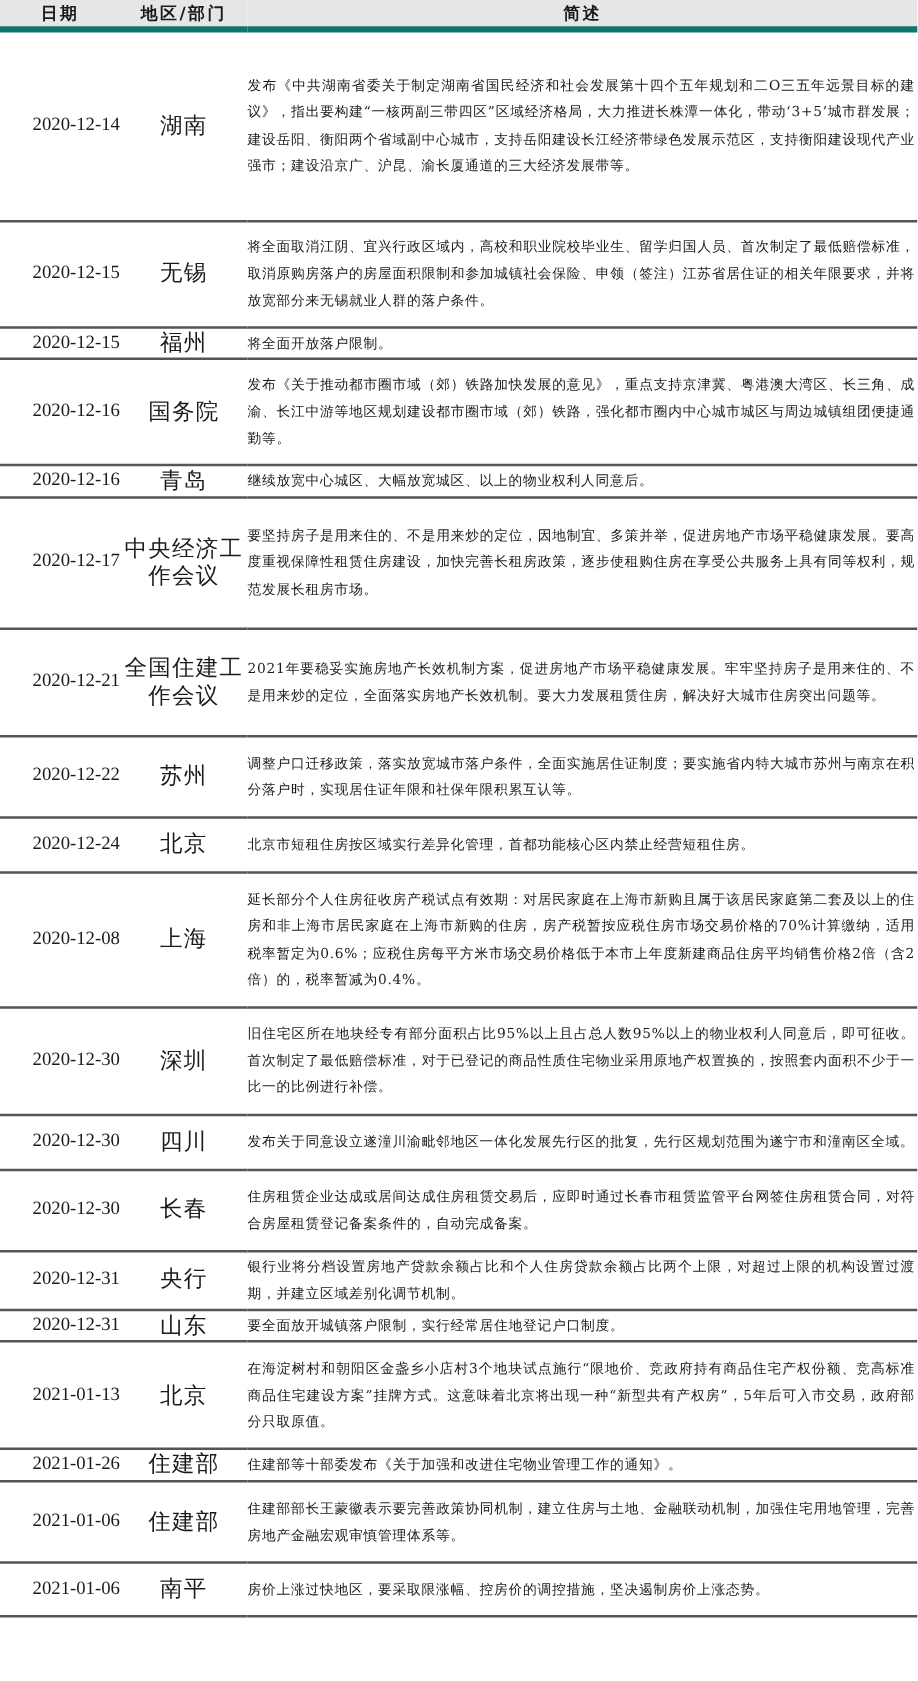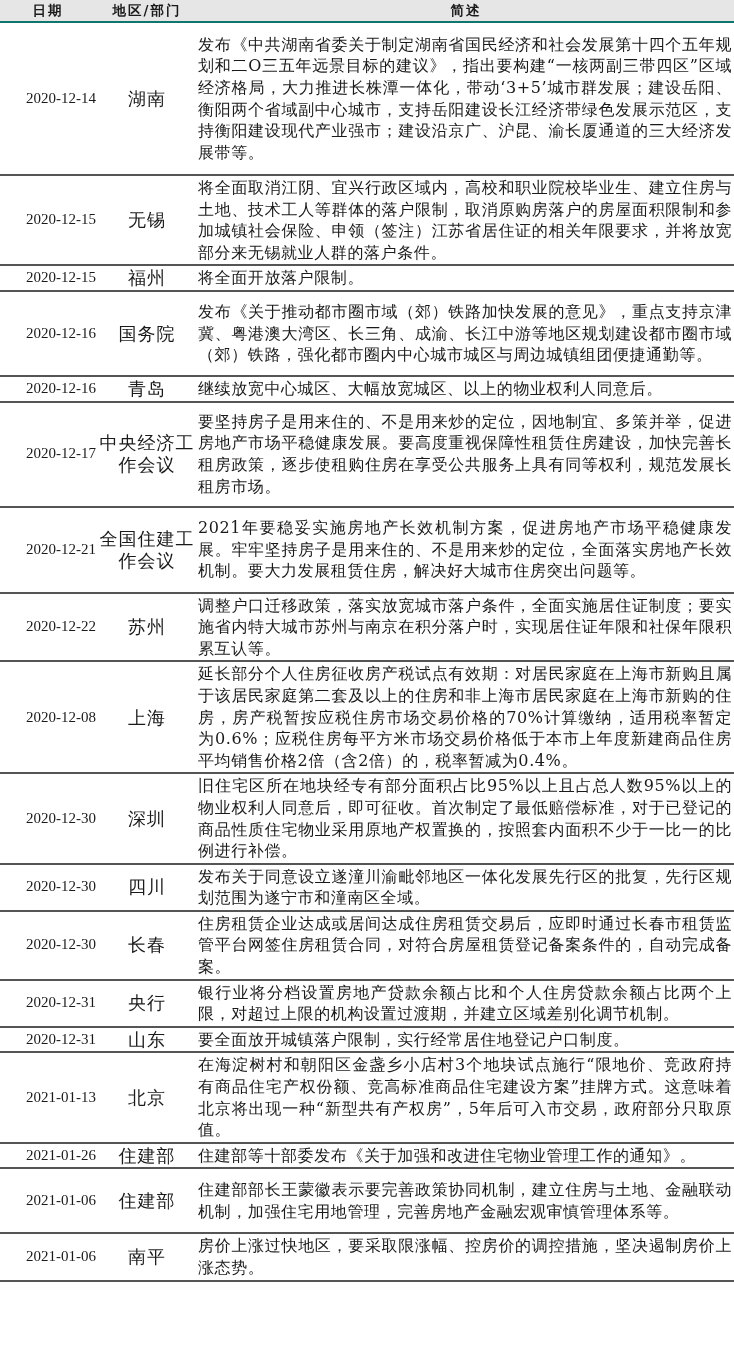--- a/index.html
+++ b/index.html
@@ -7,35 +7,35 @@
     table { border-collapse: collapse; width: 734px; table-layout: fixed; }
     col.c-date { width: 96px; }
     col.c-region { width: 102px; }
     col.c-desc { width: 536px; }
     thead th {
       background: #e6e6e6;
       height: 21px;
       font-size: 13.5px;
       font-weight: bold;
       letter-spacing: 2px;
-      border-bottom: 2px solid #0f766e;
+      border-bottom: 5px solid #0f766e;
       padding: 0;
       text-align: center;
       font-family: "DejaVu Sans", "Liberation Sans", sans-serif;
     }
     tbody td {
       border-bottom: 2px solid #555;
       padding: 1px 0 1px 0;
       vertical-align: middle;
       font-size: 18px;
       line-height: 21.6px;
     }
     td.date { text-align: right; font-family: "Liberation Serif", serif; font-size: 15px; }
     td.region { text-align: center; letter-spacing: 1px; }
-    td.desc { text-align: justify; padding-right: 2px; letter-spacing: 0.6px; font-size: 16px; }
+    td.desc { text-align: justify; padding-right: 2px; letter-spacing: 0.6px; font-size: 11px; }
   </style>
 </head>
 <body>
 
 <table>
   <colgroup>
       <col class="c-date">
       <col class="c-region">
       <col class="c-desc">
     </colgroup>
@@ -48,21 +48,21 @@
   </thead>
   <tbody id="tbody">
       <tr style="height: 153px;">
         <td class="date">2020-12-14</td>
         <td class="region">湖南</td>
         <td class="desc">发布《中共湖南省委关于制定湖南省国民经济和社会发展第十四个五年规划和二O三五年远景目标的建议》，指出要构建“一核两副三带四区”区域经济格局，大力推进长株潭一体化，带动‘3+5’城市群发展；建设岳阳、衡阳两个省域副中心城市，支持岳阳建设长江经济带绿色发展示范区，支持衡阳建设现代产业强市；建设沿京广、沪昆、渝长厦通道的三大经济发展带等。</td>
       </tr>
       <tr style="height: 85px;">
         <td class="date">2020-12-15</td>
         <td class="region">无锡</td>
-        <td class="desc">将全面取消江阴、宜兴行政区域内，高校和职业院校毕业生、建立住房与土地、技术工人等群体的落户限制，取消原购房落户的房屋面积限制和参加城镇社会保险、申领（签注）江苏省居住证的相关年限要求，并将放宽部分来无锡就业人群的落户条件。</td>
+        <td class="desc">将全面取消江阴、宜兴行政区域内，高校和职业院校毕业生、留学归国人员、首次制定了最低赔偿标准，取消原购房落户的房屋面积限制和参加城镇社会保险、申领（签注）江苏省居住证的相关年限要求，并将放宽部分来无锡就业人群的落户条件。</td>
       </tr>
       <tr style="height: 21px;">
         <td class="date">2020-12-15</td>
         <td class="region">福州</td>
         <td class="desc">将全面开放落户限制。</td>
       </tr>
       <tr style="height: 85px;">
         <td class="date">2020-12-16</td>
         <td class="region">国务院</td>
         <td class="desc">发布《关于推动都市圈市域（郊）铁路加快发展的意见》，重点支持京津冀、粤港澳大湾区、长三角、成渝、长江中游等地区规划建设都市圈市域（郊）铁路，强化都市圈内中心城市城区与周边城镇组团便捷通勤等。</td>
@@ -79,20 +79,25 @@
       </tr>
       <tr style="height: 86px;">
         <td class="date">2020-12-21</td>
         <td class="region">全国住建工作会议</td>
         <td class="desc">2021年要稳妥实施房地产长效机制方案，促进房地产市场平稳健康发展。牢牢坚持房子是用来住的、不是用来炒的定位，全面落实房地产长效机制。要大力发展租赁住房，解决好大城市住房突出问题等。</td>
       </tr>
       <tr style="height: 65px;">
         <td class="date">2020-12-22</td>
         <td class="region">苏州</td>
         <td class="desc">调整户口迁移政策，落实放宽城市落户条件，全面实施居住证制度；要实施省内特大城市苏州与南京在积分落户时，实现居住证年限和社保年限积累互认等。</td>
+      </tr>
+      <tr style="height: 44px;">
+        <td class="date">2020-12-24</td>
+        <td class="region">北京</td>
+        <td class="desc">北京市短租住房按区域实行差异化管理，首都功能核心区内禁止经营短租住房。</td>
       </tr>
       <tr style="height: 108px;">
         <td class="date">2020-12-08</td>
         <td class="region">上海</td>
         <td class="desc">延长部分个人住房征收房产税试点有效期：对居民家庭在上海市新购且属于该居民家庭第二套及以上的住房和非上海市居民家庭在上海市新购的住房，房产税暂按应税住房市场交易价格的70%计算缴纳，适用税率暂定为0.6%；应税住房每平方米市场交易价格低于本市上年度新建商品住房平均销售价格2倍（含2倍）的，税率暂减为0.4%。</td>
       </tr>
       <tr style="height: 86px;">
         <td class="date">2020-12-30</td>
         <td class="region">深圳</td>
         <td class="desc">旧住宅区所在地块经专有部分面积占比95%以上且占总人数95%以上的物业权利人同意后，即可征收。首次制定了最低赔偿标准，对于已登记的商品性质住宅物业采用原地产权置换的，按照套内面积不少于一比一的比例进行补偿。</td>

